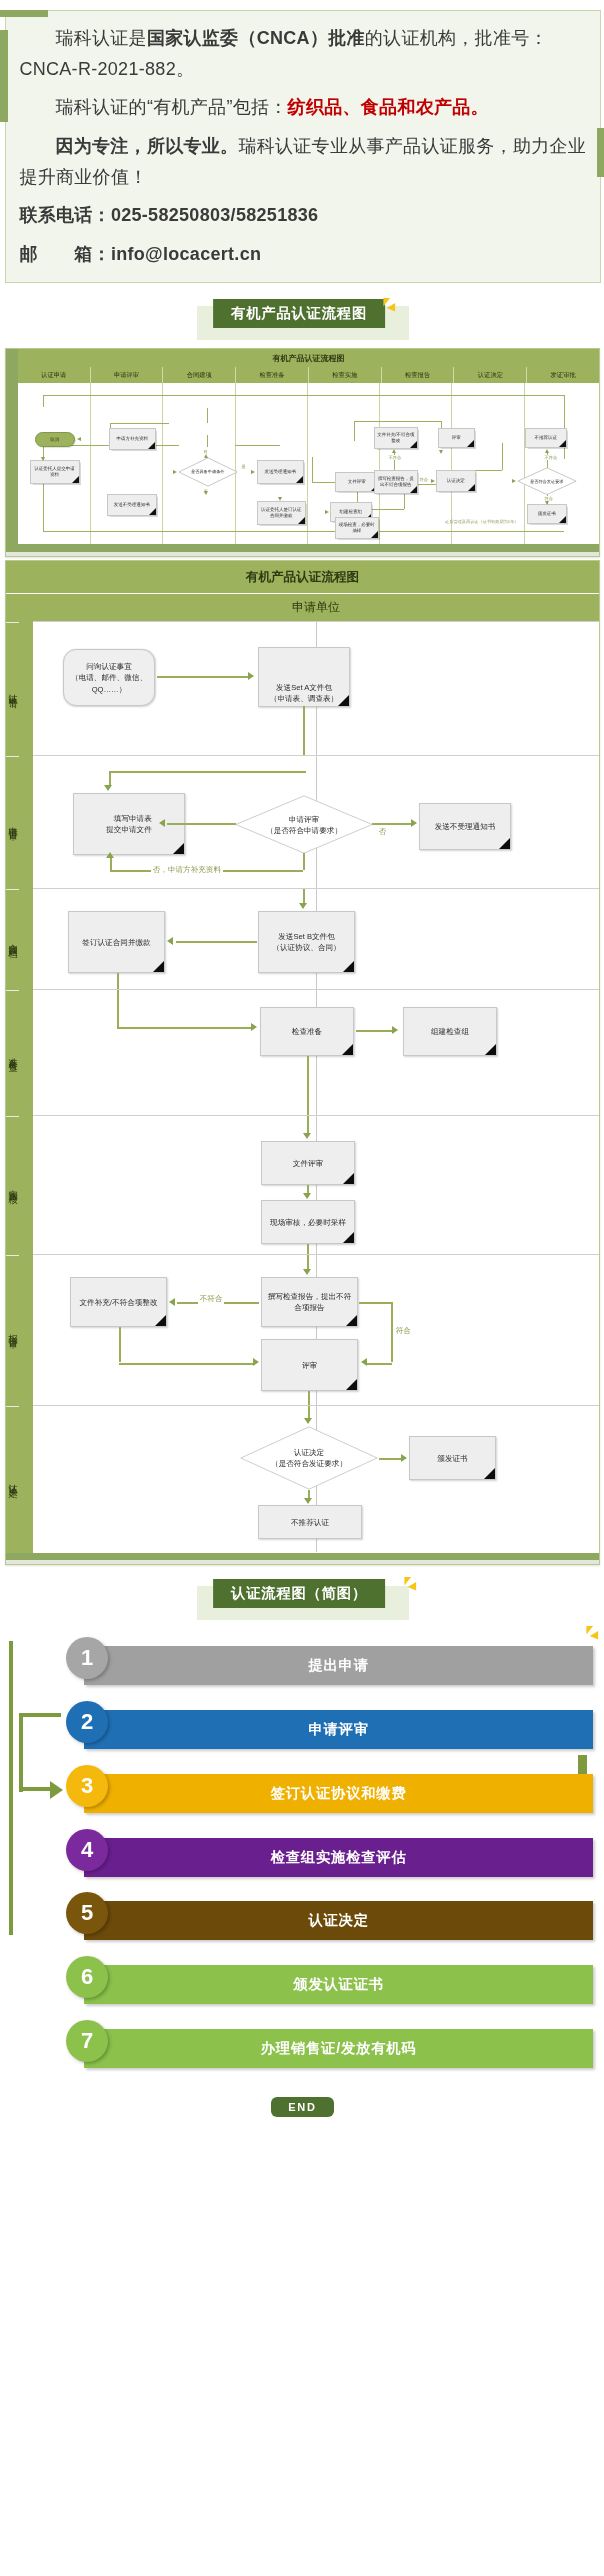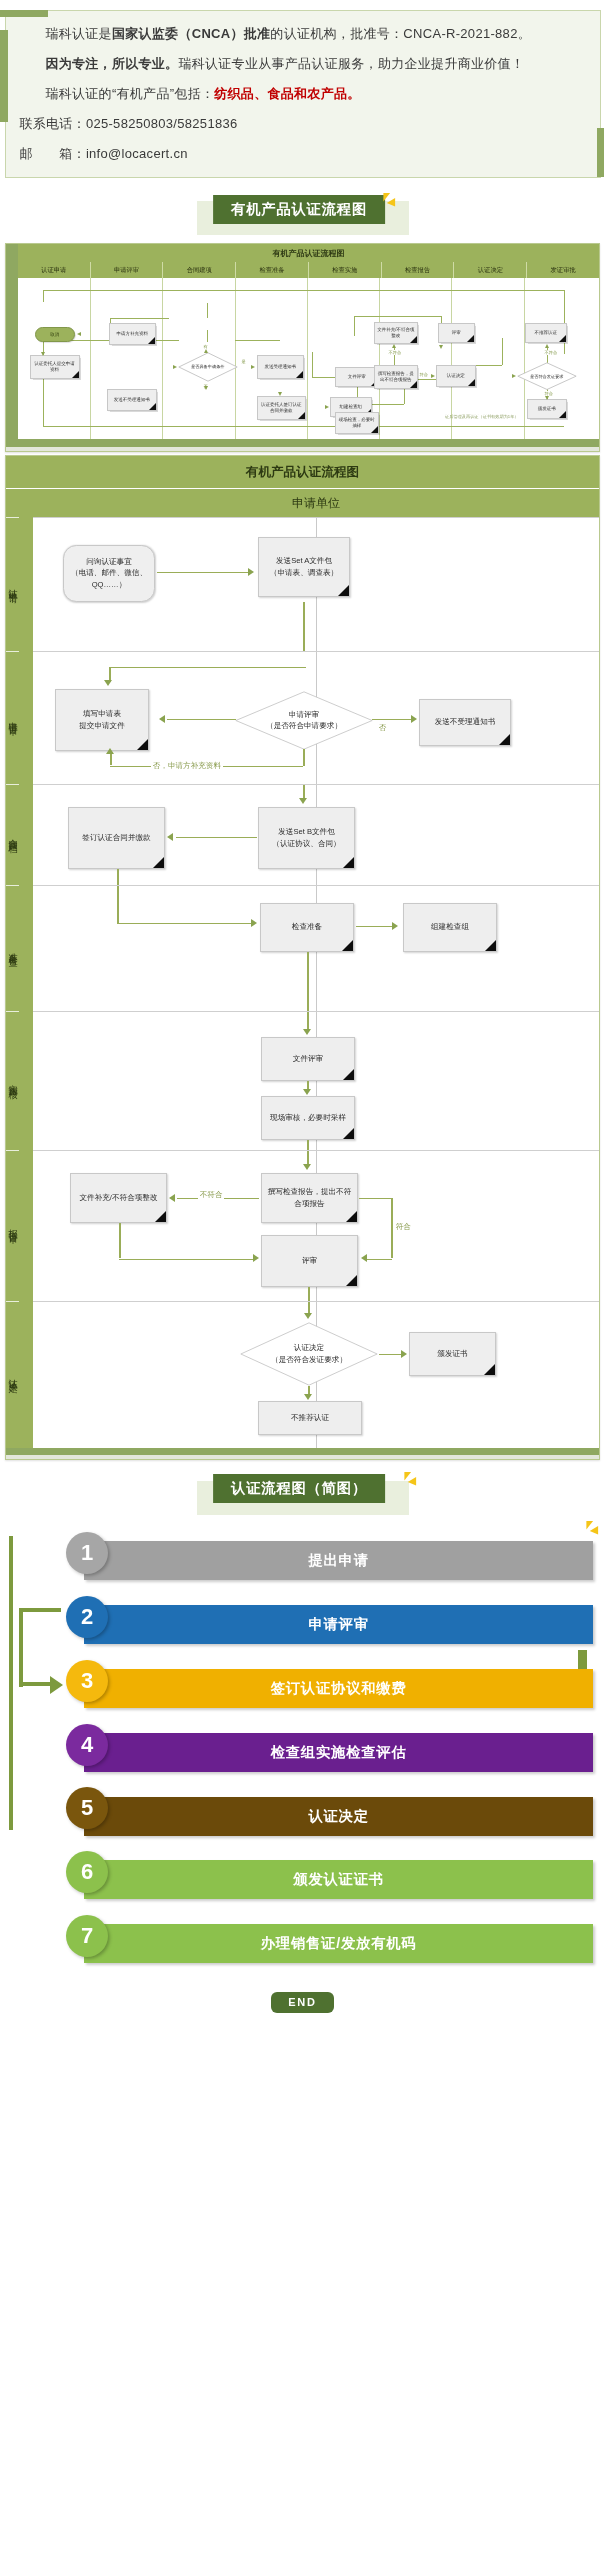--- a/index.html
+++ b/index.html
@@ -27,30 +27,30 @@
     background:#8fa861;
   }
   .intro-card {
     margin:0 4.2px 0 5px;
     background:#f2f5ec;
     border:0.8px solid #c9d6ac;
     padding:11.8px 11.8px 11.8px 13.4px;
   }
   .intro-card p {
     margin:0 0 7.6px 0;
-    font-size:13px;
+    font-size:18px;
     line-height:1.72;
     letter-spacing:0.3px;
     color:#3a3a3a;
   }
   .intro-card p:last-child { margin-bottom:0; }
   .indent { text-indent:2em; }
   .b { font-weight:bold; }
   .red { color:#c00000; font-weight:bold; }
-  .contact { font-weight:normal; color:#c00000; font-size:13px; }
+  .contact { font-weight:bold; color:#c00000; font-size:13px; }
 
   
   .banner-row { position:relative; height:45px; margin-top:6.7px; }
   .banner-shadow {
     position:absolute; left:50%; transform:translateX(-50%);
     top:8.4px; width:212px; height:34px; background:#e9efdd;
   }
   .banner {
     position:absolute; left:50%; transform:translateX(-52%);
     top:1.7px; padding:5px 18.5px; background:#4f7130;
@@ -247,23 +247,23 @@
 <div class="page">
 
   <div class="intro-wrap">
     <div class="intro-accent-top"></div>
     <div class="intro-accent-left"></div>
     <div class="intro-accent-right"></div>
 
     <div class="intro-card">
       <p class="indent"><span>瑞科认证是</span><span class="b">国家认监委（CNCA）批准</span><span>的认证机构，批准号：CNCA-R-2021-882。</span></p>
 
+      <p class="indent"><span>瑞科认证的“有机产品”包括：</span><span class="red">纺织品、食品和农产品。</span></p>
+
       <p class="indent"><span class="b">因为专注，所以专业。</span><span>瑞科认证专业从事产品认证服务，助力企业提升商业价值！</span></p>
-
-      <p class="indent"><span>瑞科认证的“有机产品”包括：</span><span class="red">纺织品、食品和农产品。</span></p>
 
       <p class="contact"><span>联系电话：</span><span>025-58250803/58251836</span></p>
 
       <p class="contact"><span>邮　　箱：</span><span>info@locacert.cn</span></p>
     </div>
   </div>
 
   <div class="banner-row">
     <div class="banner-shadow"></div>
     <div class="banner">有机产品认证流程图</div>
@@ -467,34 +467,34 @@
 
         <div class="vfc-main">
           <div class="vfc-colhead">
             <div>申请单位</div>
           </div>
 
           <div class="lane" style="height:134px;">
             <div class="lane-center-div"></div>
             <div class="vnode round" style="left:30px;top:27px;width:92px;height:57px;white-space:pre-line;">问询认证事宜
 （电话、邮件、微信、QQ……）</div>
-            <div class="vnode" style="left:225px;top:19px;width:92px;height:60px;white-space:pre-line;"><span>发送Set A文件包
+            <div class="vnode" style="left:225px;top:25px;width:92px;height:60px;white-space:pre-line;align-items:flex-end;"><span>发送Set A文件包
 （申请表、调查表）</span><i class="corner"></i></div>
             <div class="vconn h" style="left:124px;top:54px;width:91px;"></div>
             <div class="varrow r" style="left:215px;top:50px;"></div>
             <div class="vconn v" style="left:270px;top:84px;height:49px;"></div>
           </div>
 
           <div class="lane" style="height:133px;">
             <div class="lane-center-div"></div>
             <div class="vconn h" style="left:76px;top:15px;width:197px;"></div>
             <div class="vconn v" style="left:76px;top:15px;height:15px;"></div>
             <div class="varrow d" style="left:71px;top:28.6px;"></div>
 
-            <div class="vnode" style="left:22px;top:37px;width:94px;height:62px;white-space:pre-line;"><span>填写申请表
+            <div class="vnode" style="left:40px;top:37px;width:112px;height:62px;white-space:pre-line;text-align:right;"><span>填写申请表
 提交申请文件</span><i class="corner"></i></div>
 
             <div class="vnode diamond" style="left:202px;top:39px;width:138px;height:59px;">
               <svg class="vdia" style="inset:0;width:138px;height:59px;" viewBox="0 0 164 70" preserveAspectRatio="none">
                   <polygon points="82,1 163,35 82,69 1,35" fill="#ffffff" stroke="#c4c4c4" stroke-width="1"></polygon>
                 </svg>
               <span style="position:relative;z-index:2;white-space:pre-line;font-size:7.6px;">申请评审
 （是否符合申请要求）</span>
             </div>
 

